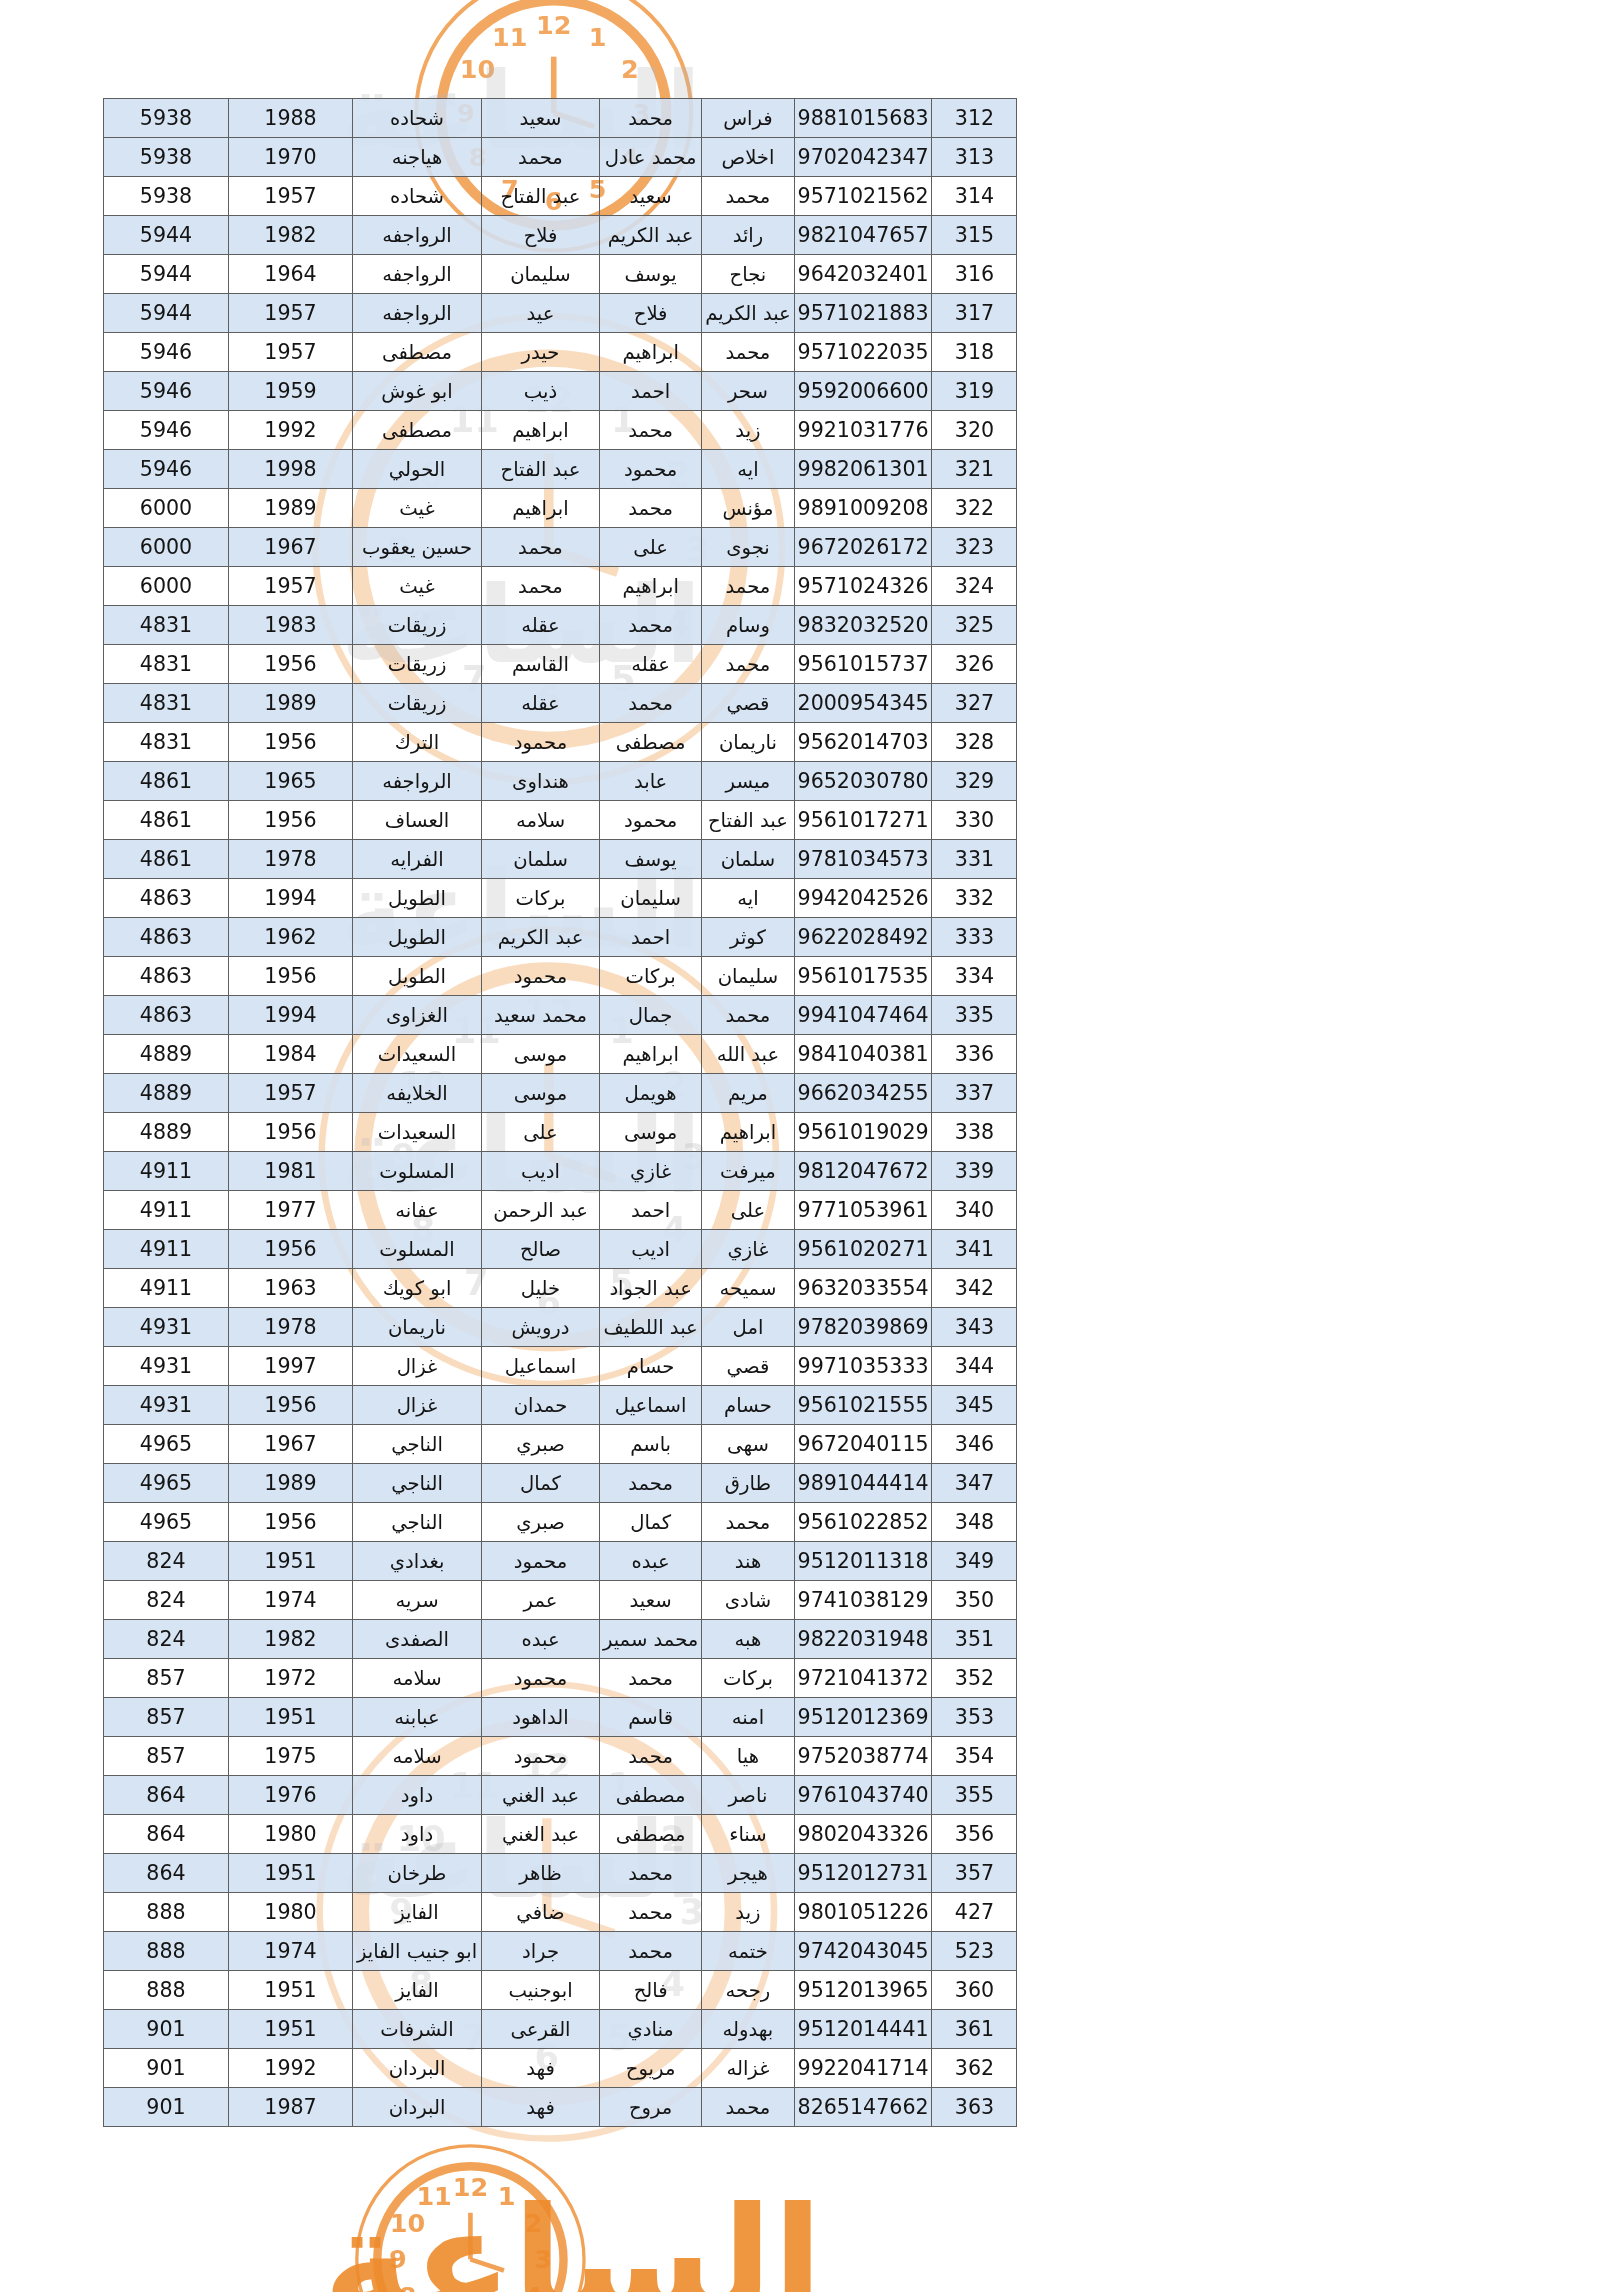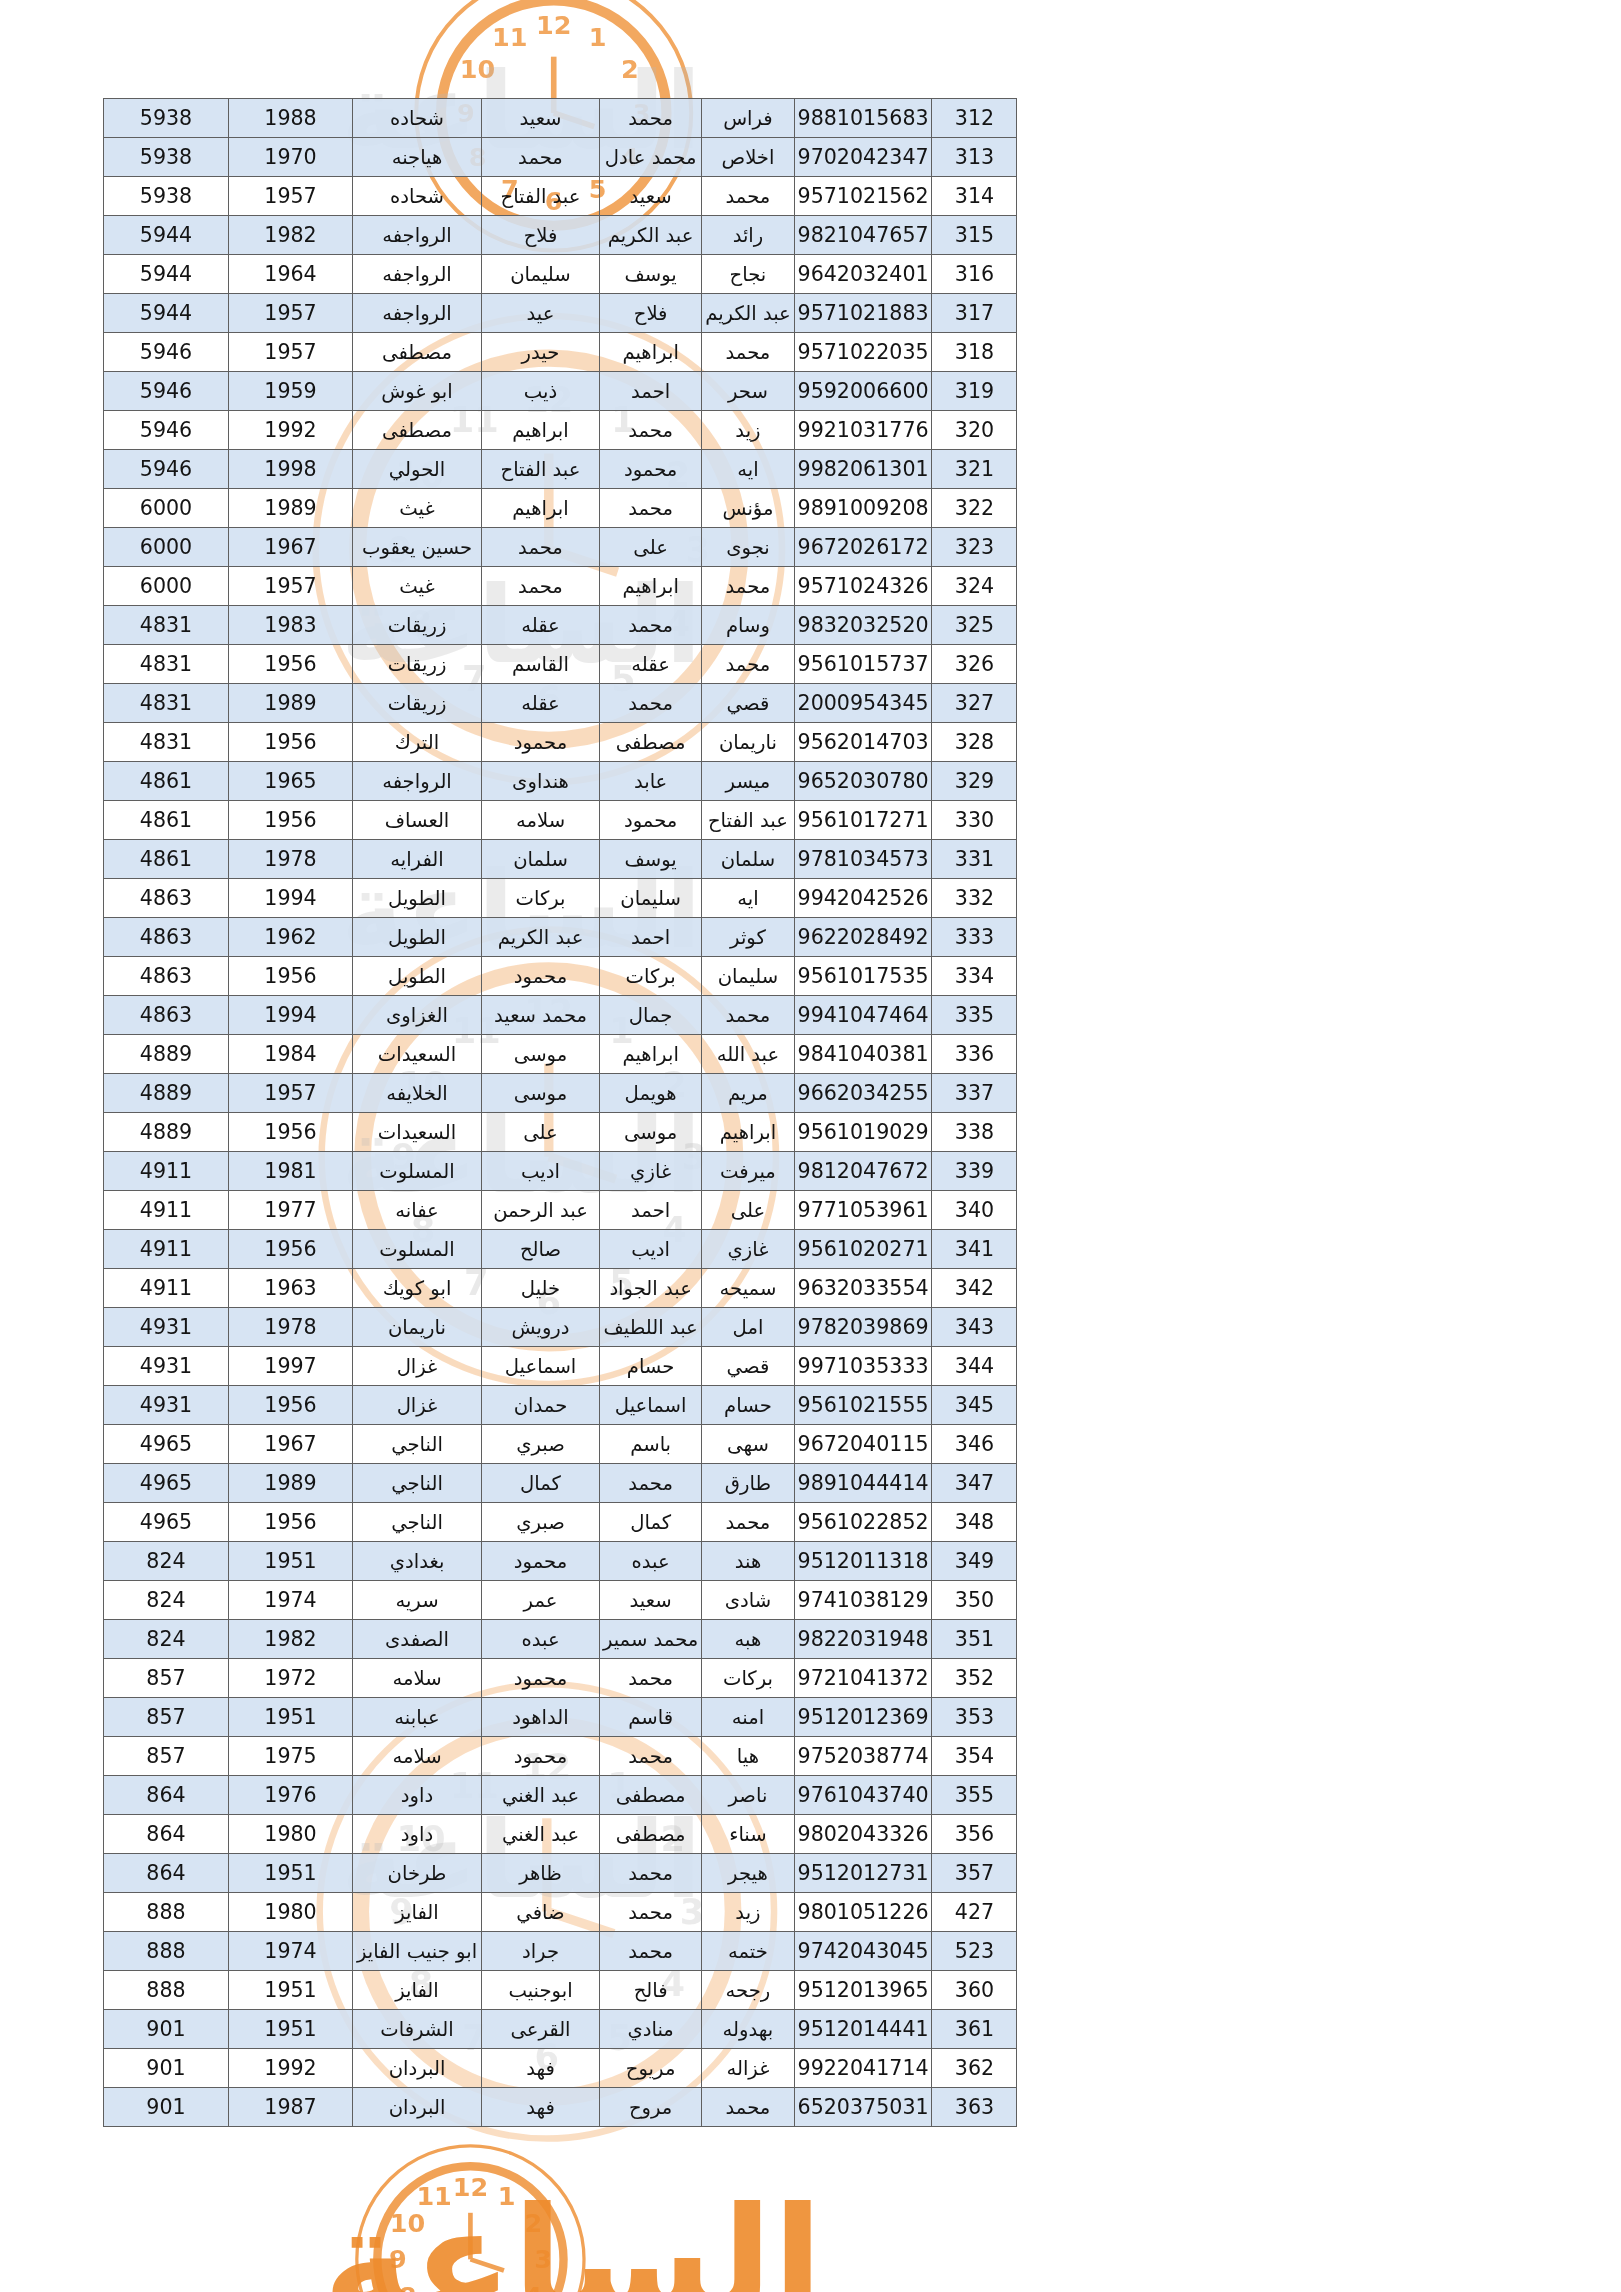--- a/index.html
+++ b/index.html
@@ -670,19 +670,19 @@
     <td class="num">9922041714</td>
     <td class="num">362</td>
   </tr>
         <tr>
     <td class="num">901</td>
     <td class="num">1987</td>
     <td class="ar">البردان</td>
     <td class="ar">فهد</td>
     <td class="ar">مروح</td>
     <td class="ar">محمد</td>
-    <td class="num">6520375031</td>
+    <td class="num">8265147662</td>
     <td class="num">363</td>
   </tr>
       </tbody>
   </table>
 </div>
 
 
 </body></html>

